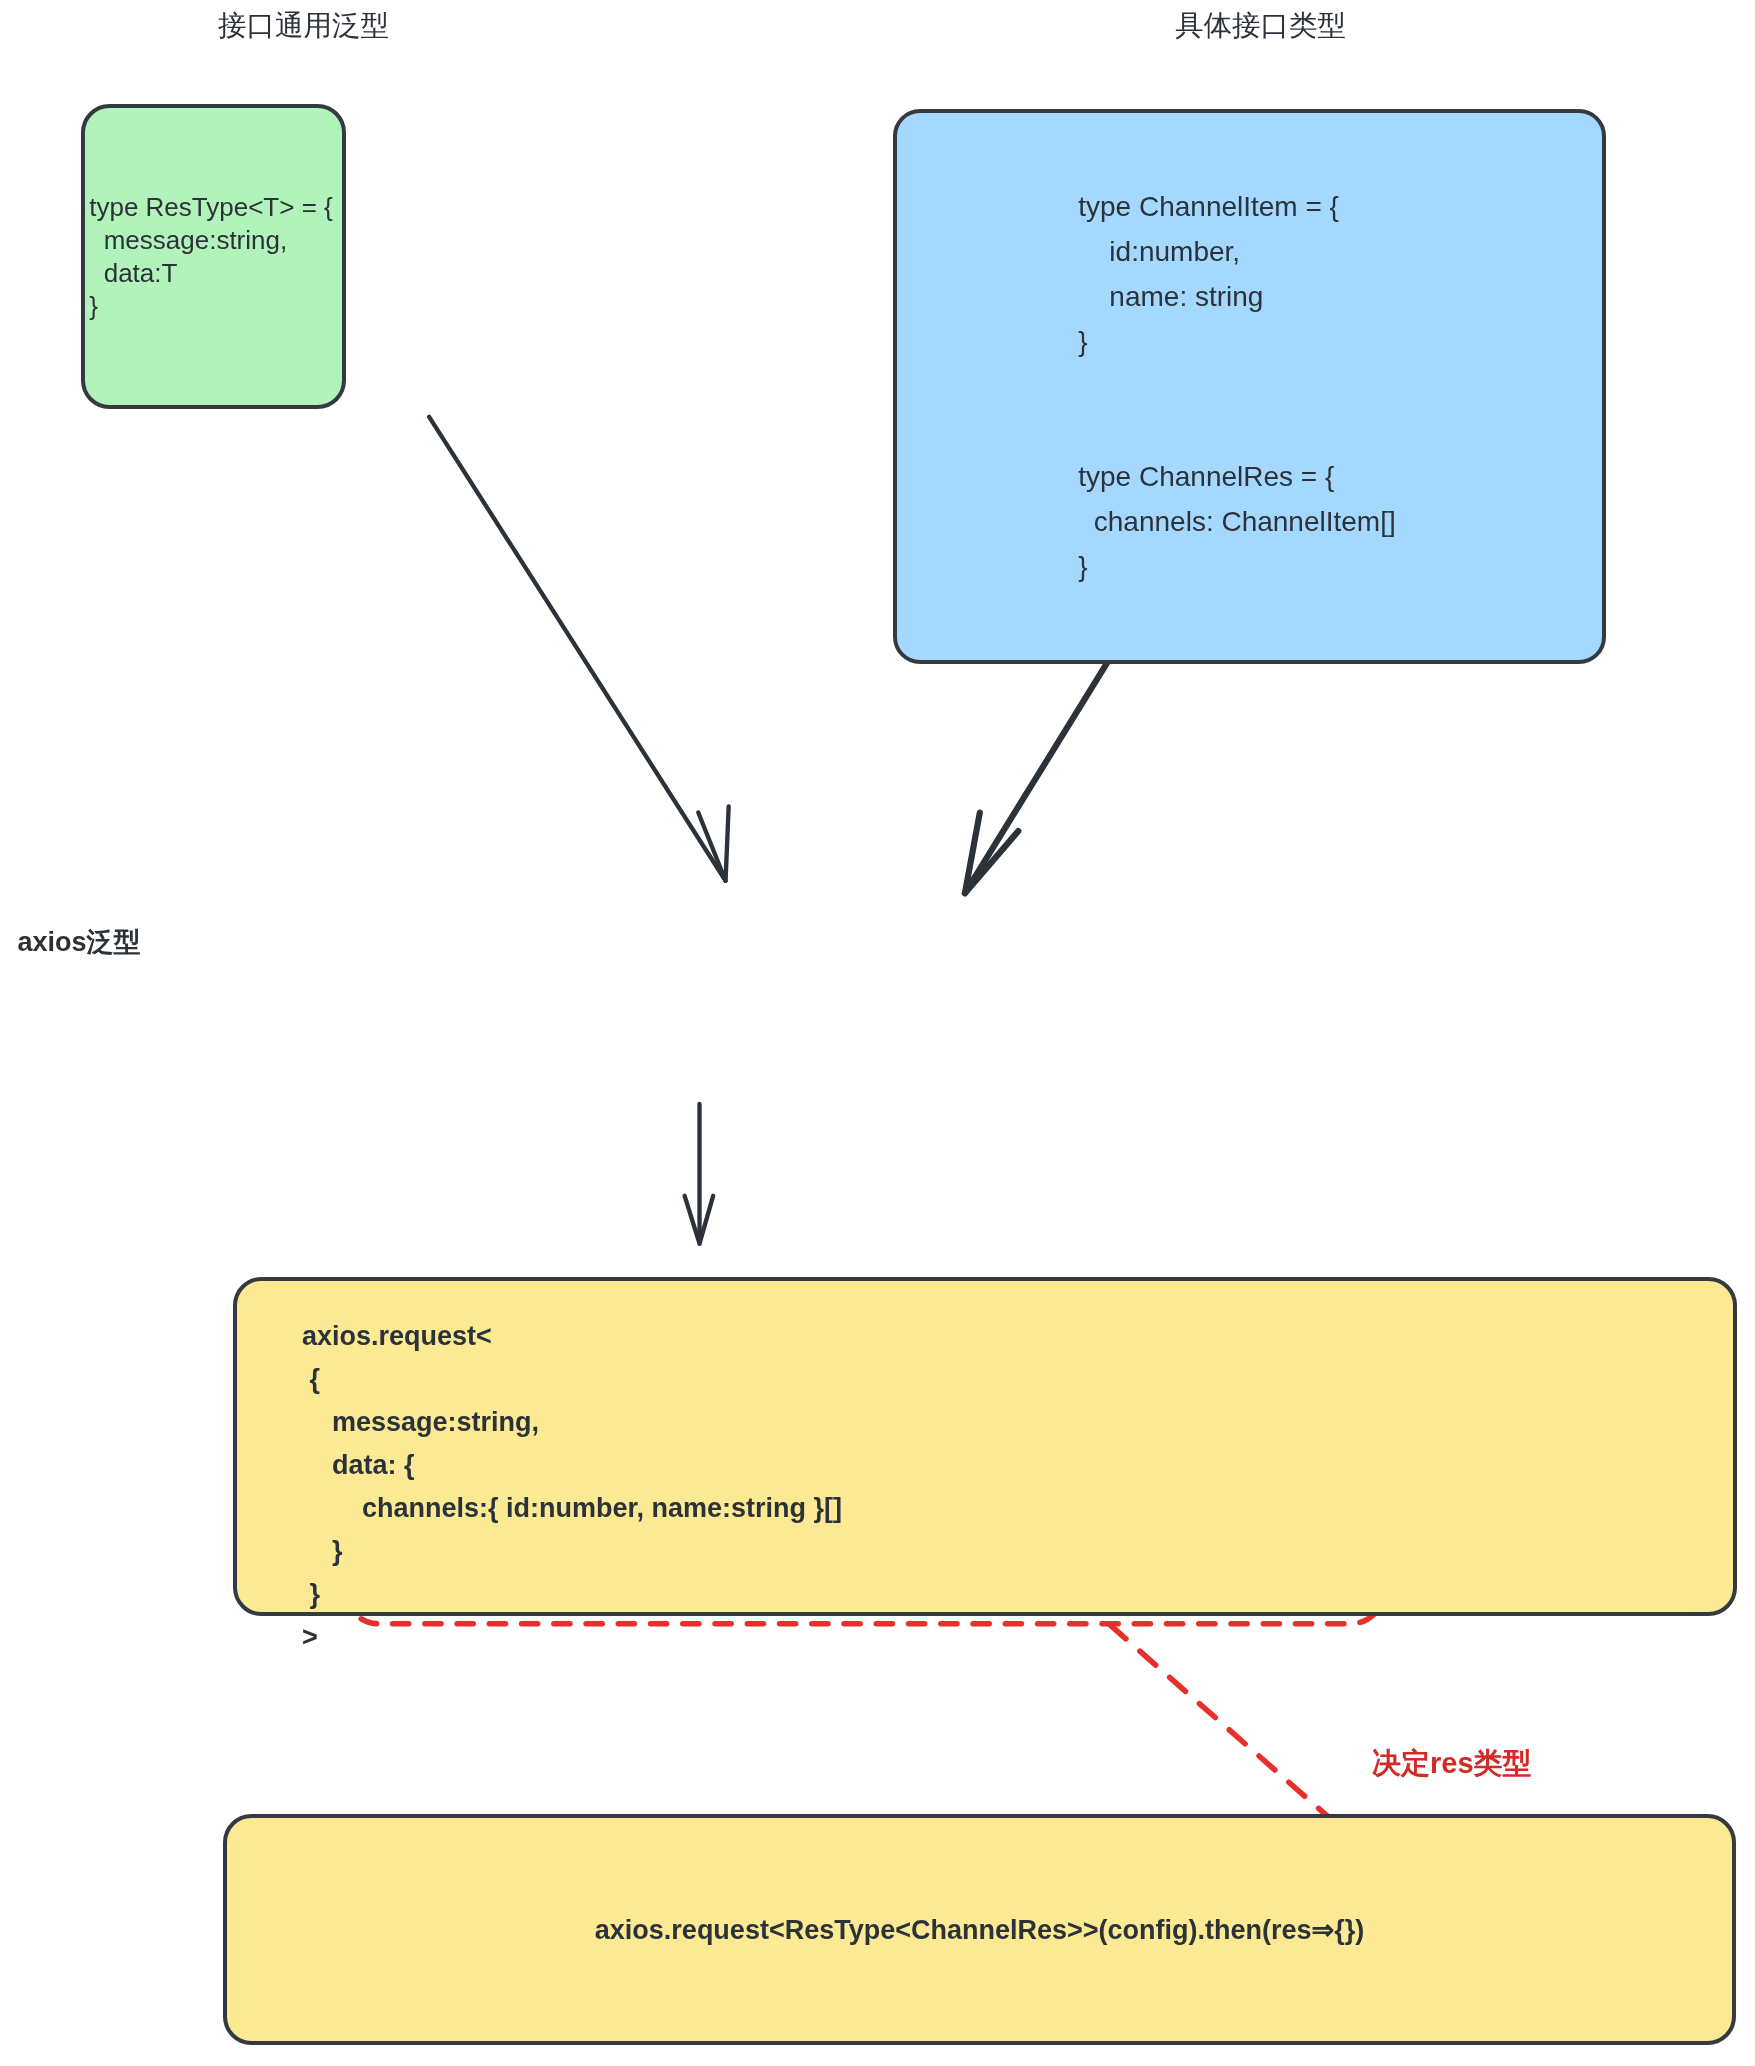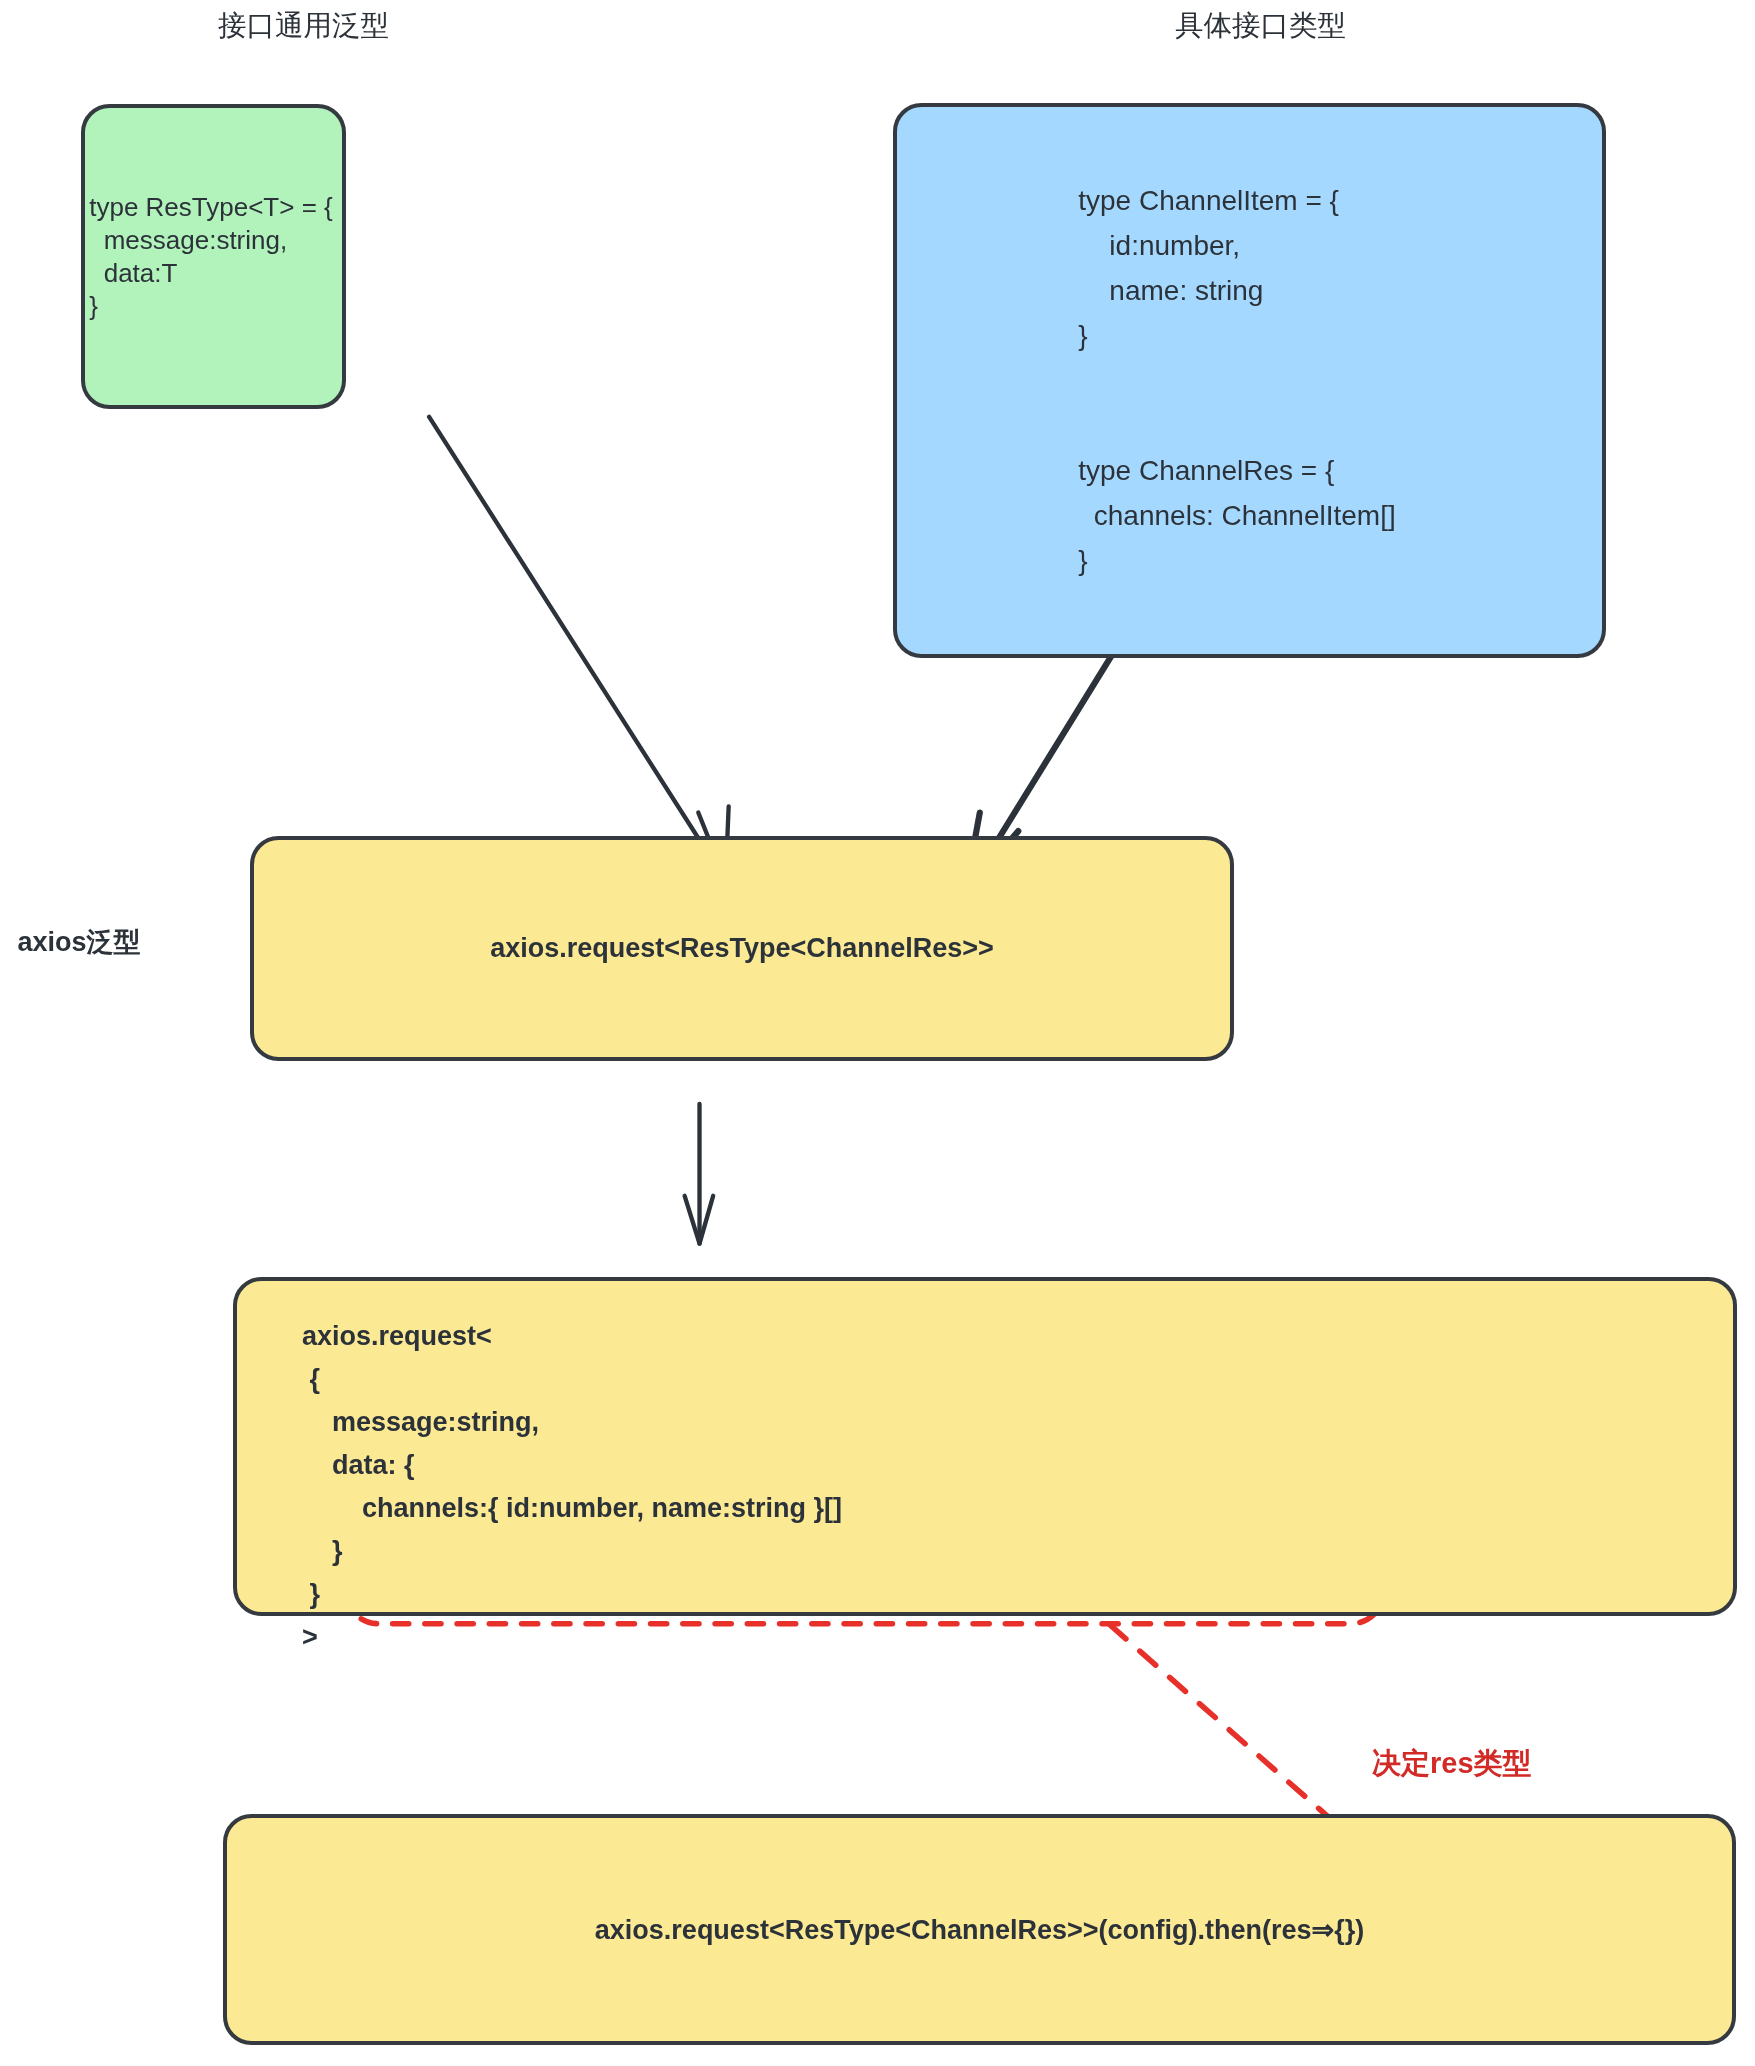--- a/index.html
+++ b/index.html
@@ -50,21 +50,21 @@
   
   #green-box { left: 81px; top: 104px; width: 265px; height: 305px; }
   #green-box .code {
     font-size: 26px;
     line-height: 33px;
     text-align: left;
     margin-left: -5px;
   }
 
   
-  #blue-box { left: 893px; top: 103px; width: 713px; height: 555px; }
+  #blue-box { left: 893px; top: 109px; width: 713px; height: 555px; border-radius: 27px; }
   #blue-box .code {
     font-size: 28px;
     line-height: 45px;
     text-align: left;
     margin-left: -25px;
   }
 
   
   #axios-generic-label {
     position: absolute;
@@ -176,23 +176,20 @@
 }
 
 
 type ChannelRes = {
   channels: ChannelItem[]
 }</div>
   </div>
 
   <div id="axios-generic-label">axios泛型</div>
 
-  <div class="node yellow" id="mid-yellow-box">
-    <div class="code">axios.request&lt;ResType&lt;ChannelRes&gt;&gt;</div>
-  </div>
 
   <div class="node yellow" id="expanded-yellow-box">
     <div class="code">axios.request&lt;
  {
     message:string,
     data: {
         channels:{ id:number, name:string }[]
     }
  }
 &gt;</div>

